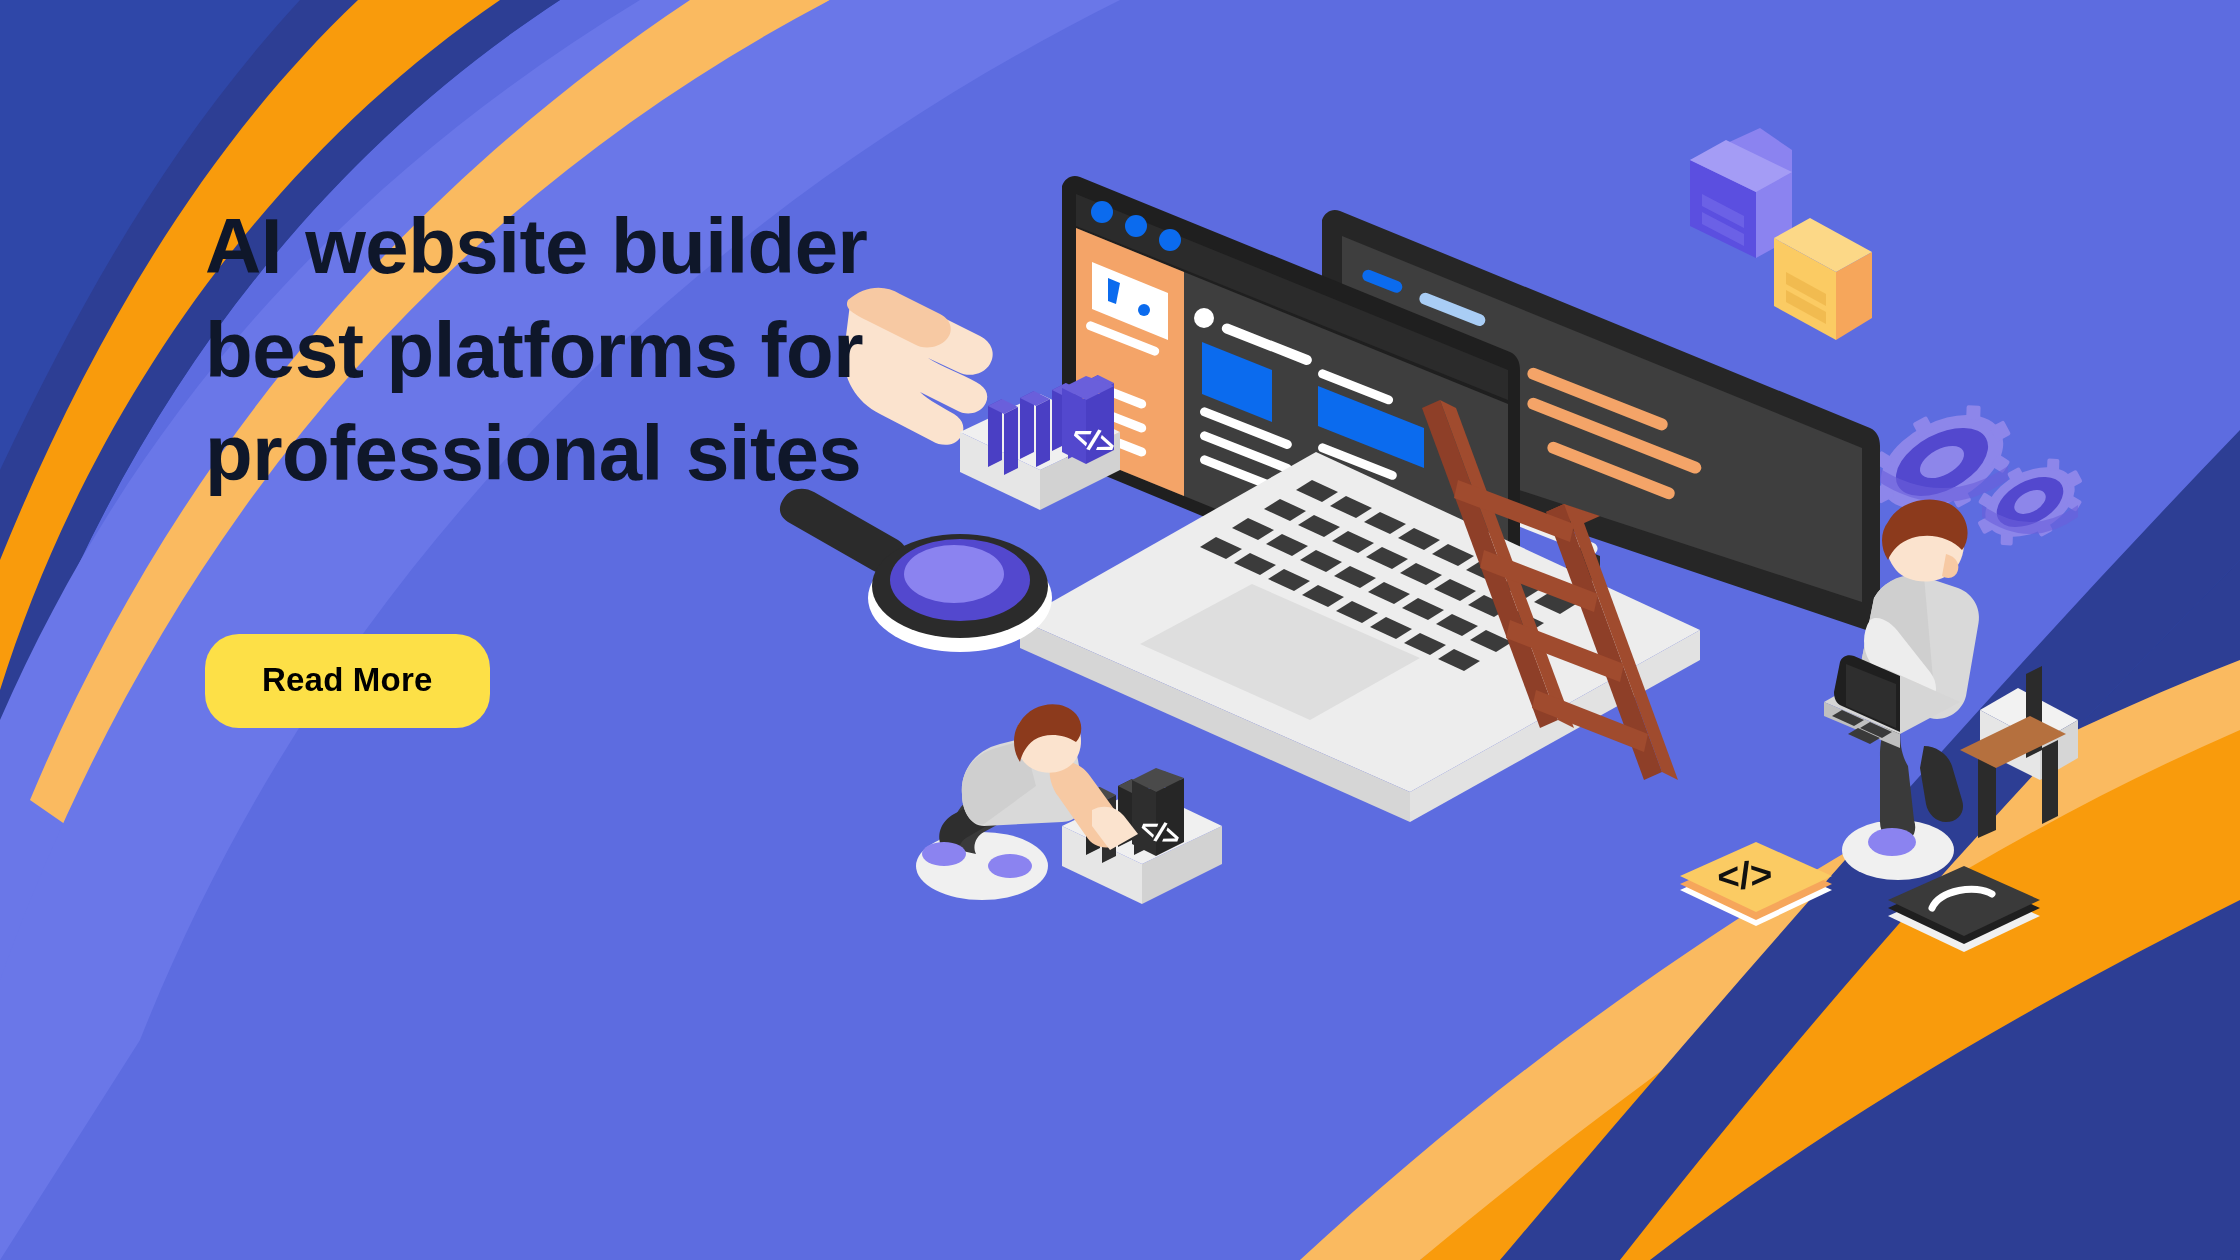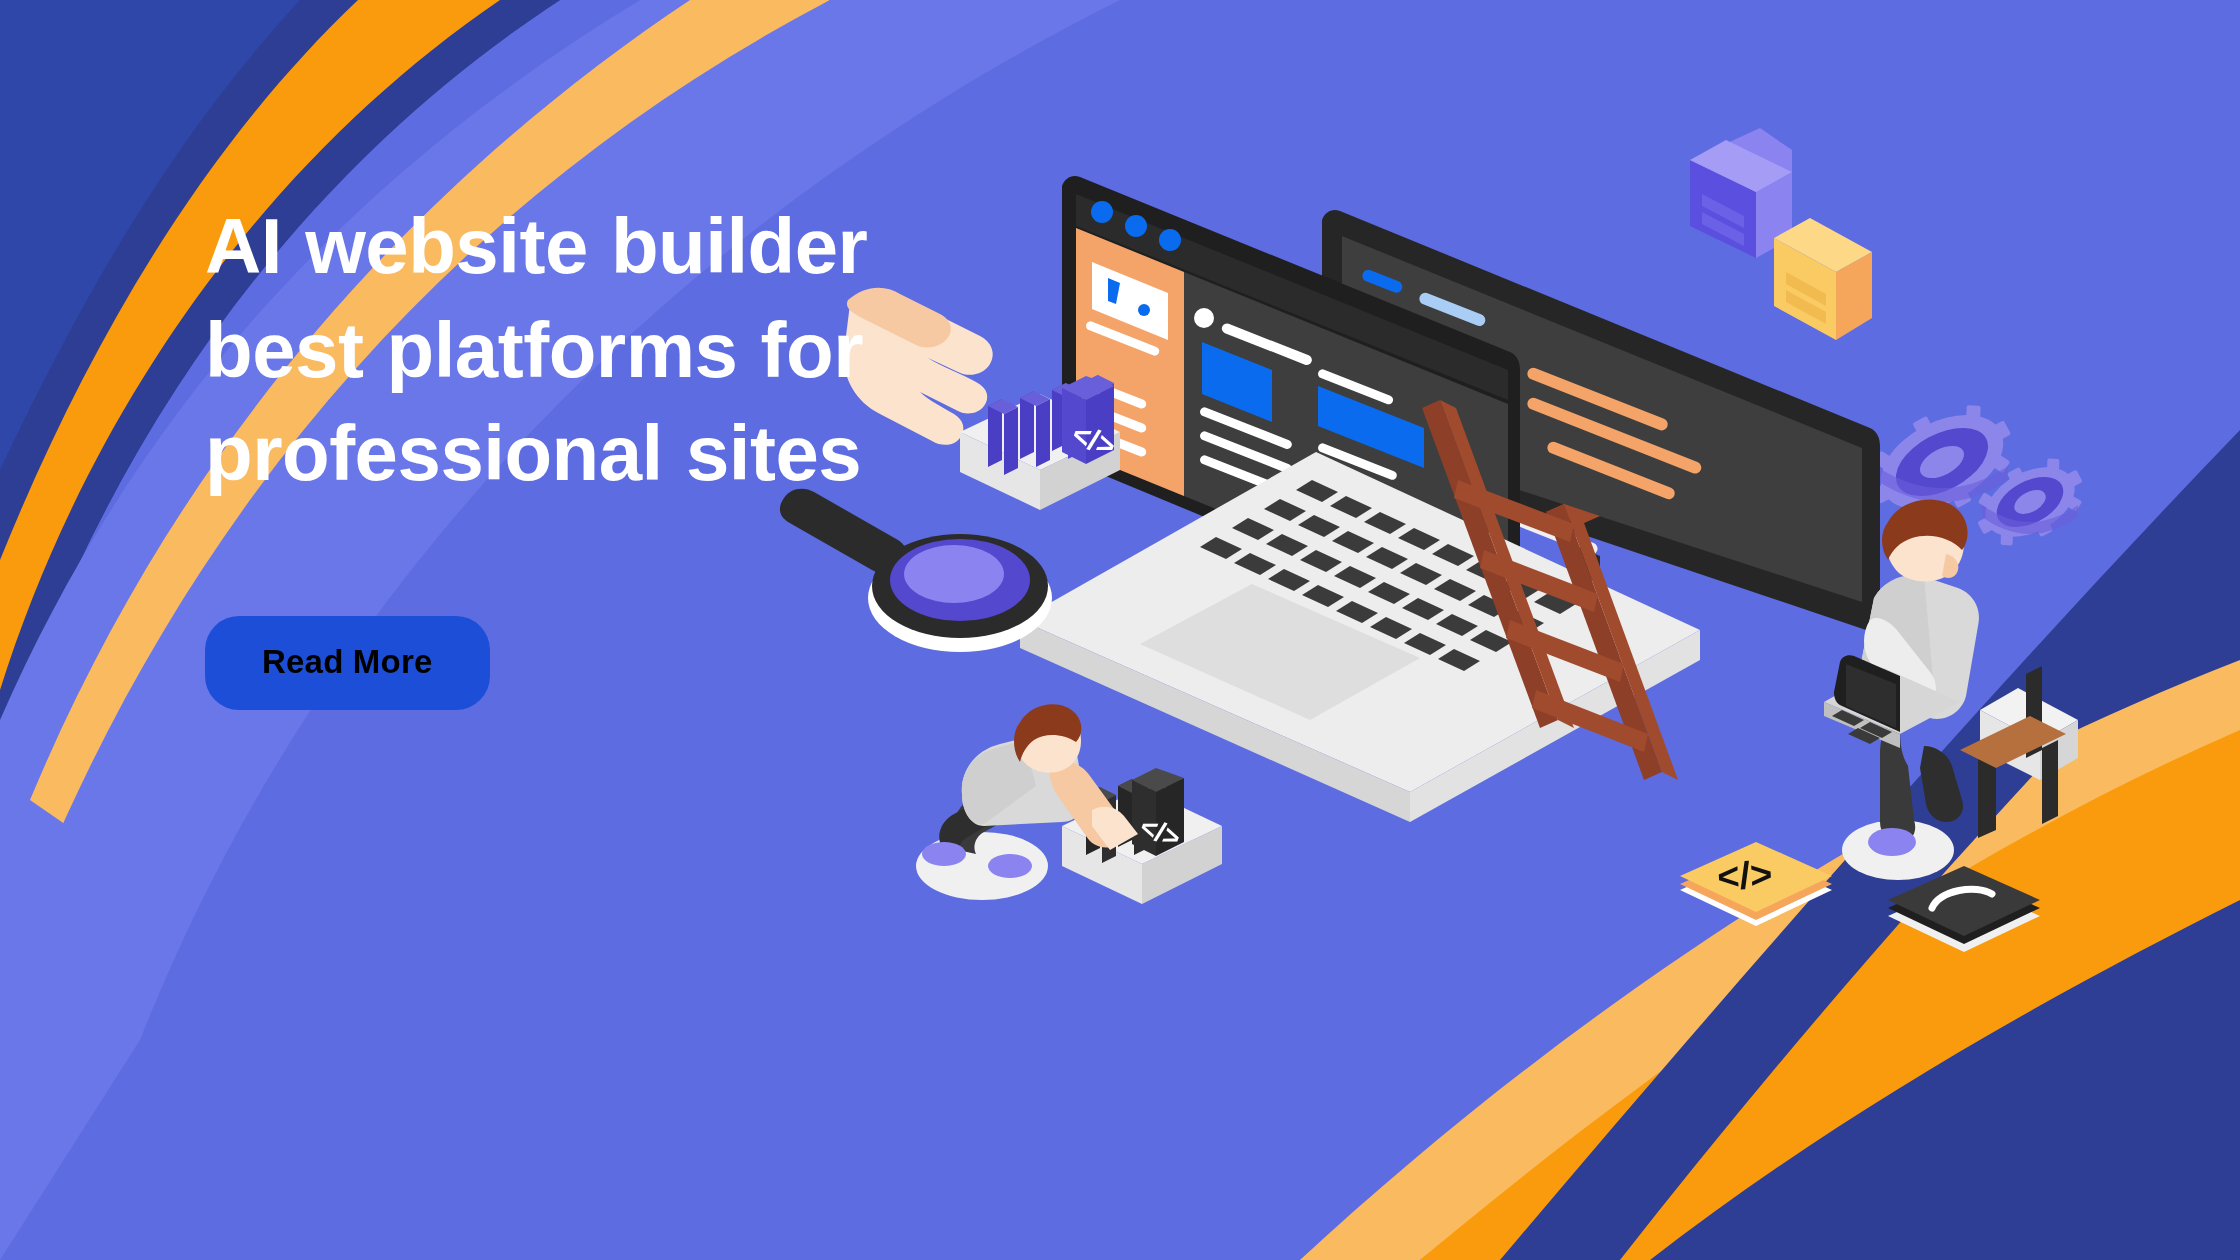--- a/index.html
+++ b/index.html
@@ -80,23 +80,23 @@
 
       <path d="M2240,480 L2240,1260 L1500,1260 C1720,1000 1980,720 2240,480 Z" fill="#2F47A8"></path>
       <path d="M2240,560 L2240,1260 L1620,1260 C1800,1030 2010,790 2240,560 Z" fill="#2D3E94"></path>
       <path d="M2240,700 L2240,900 C2040,1000 1830,1120 1650,1260 L1420,1260 C1660,1040 1940,830 2240,700 Z" fill="#F99B0C"></path>
       <path d="M2240,660 L2240,730 C1940,860 1660,1060 1420,1260 L1300,1260 C1560,1020 1880,800 2240,660 Z" fill="#FABA60"></path>
       <path d="M2240,430 L2240,560 C2010,790 1800,1030 1620,1260 L1500,1260 C1720,1000 1980,700 2240,430 Z" fill="#2D3E94"></path>
     </g>
   </svg>
 
   <div class="text-block">
-    <h1 class="headline" style="color: #ffffff;">AI website builder best platforms for professional sites</h1>
+    <h1 class="headline" style="color: #0f172a;">AI website builder best platforms for professional sites</h1>
     <div class="cta-wrap">
-      <button class="cta-button" style="background: #1d4ed8; color: rgb(0, 0, 0);">Read More</button>
+      <button class="cta-button" style="background: #fde047; color: rgb(0, 0, 0); margin-top: 18px;">Read More</button>
     </div>
   </div>
 
   <div class="illustration">
     <svg viewBox="0 0 1060 850" preserveAspectRatio="xMidYMid meet">
 
       <g>
         <path d="M610,10 L680,-22 L712,0 L712,60 L648,92 L610,70 Z" fill="#8B83F0"></path>
         <path d="M610,10 L676,42 L676,108 L610,76 Z" fill="#5B4FE0"></path>
         <path d="M676,42 L712,22 L712,88 L676,108 Z" fill="#8B83F0"></path>

